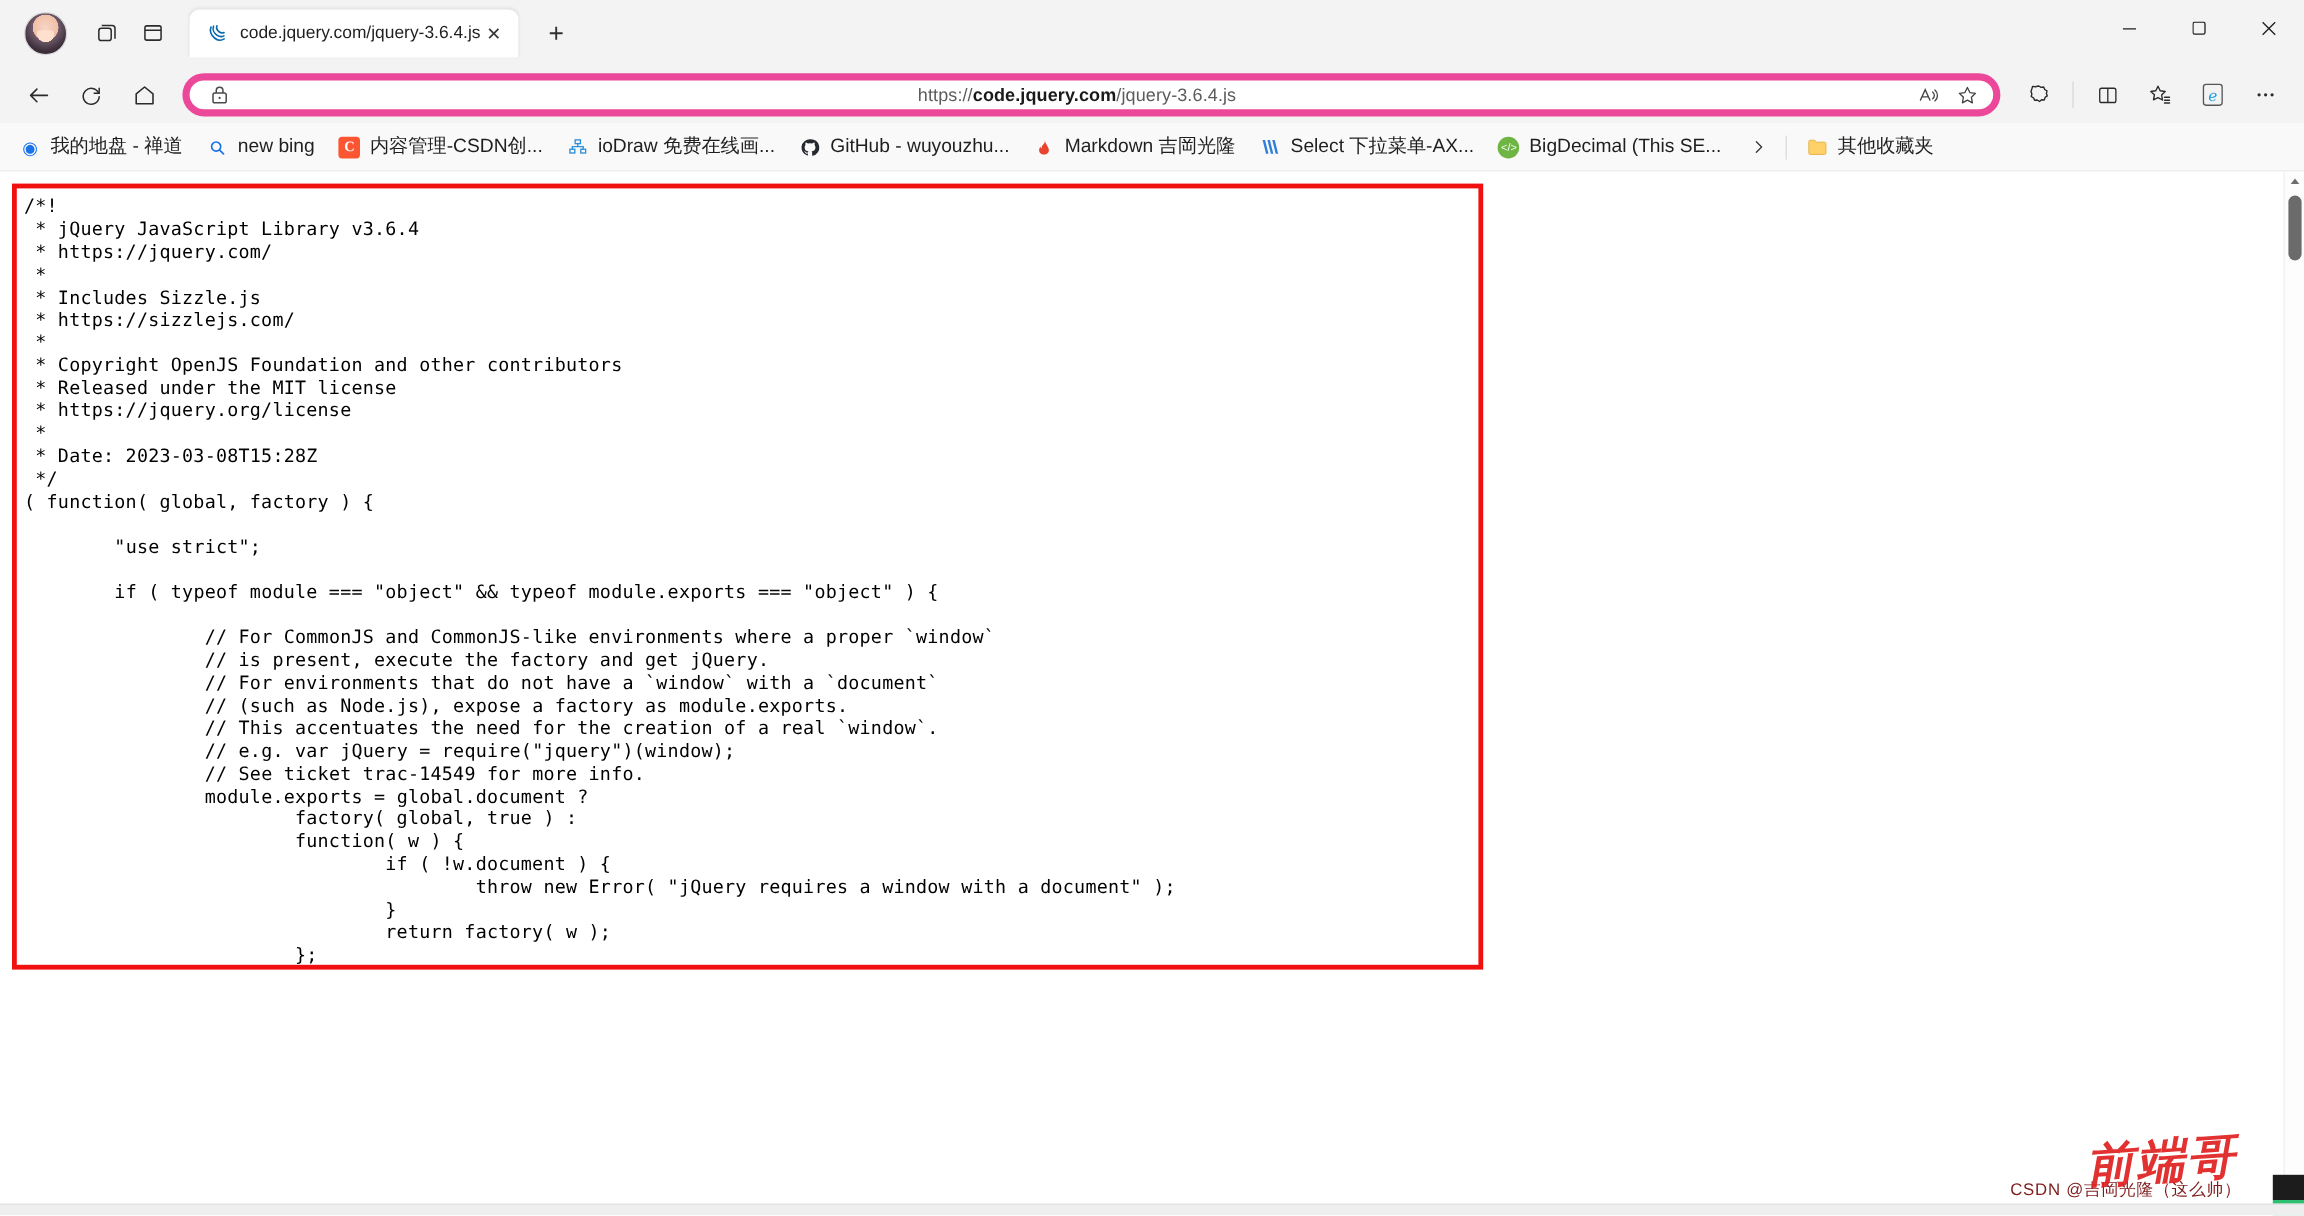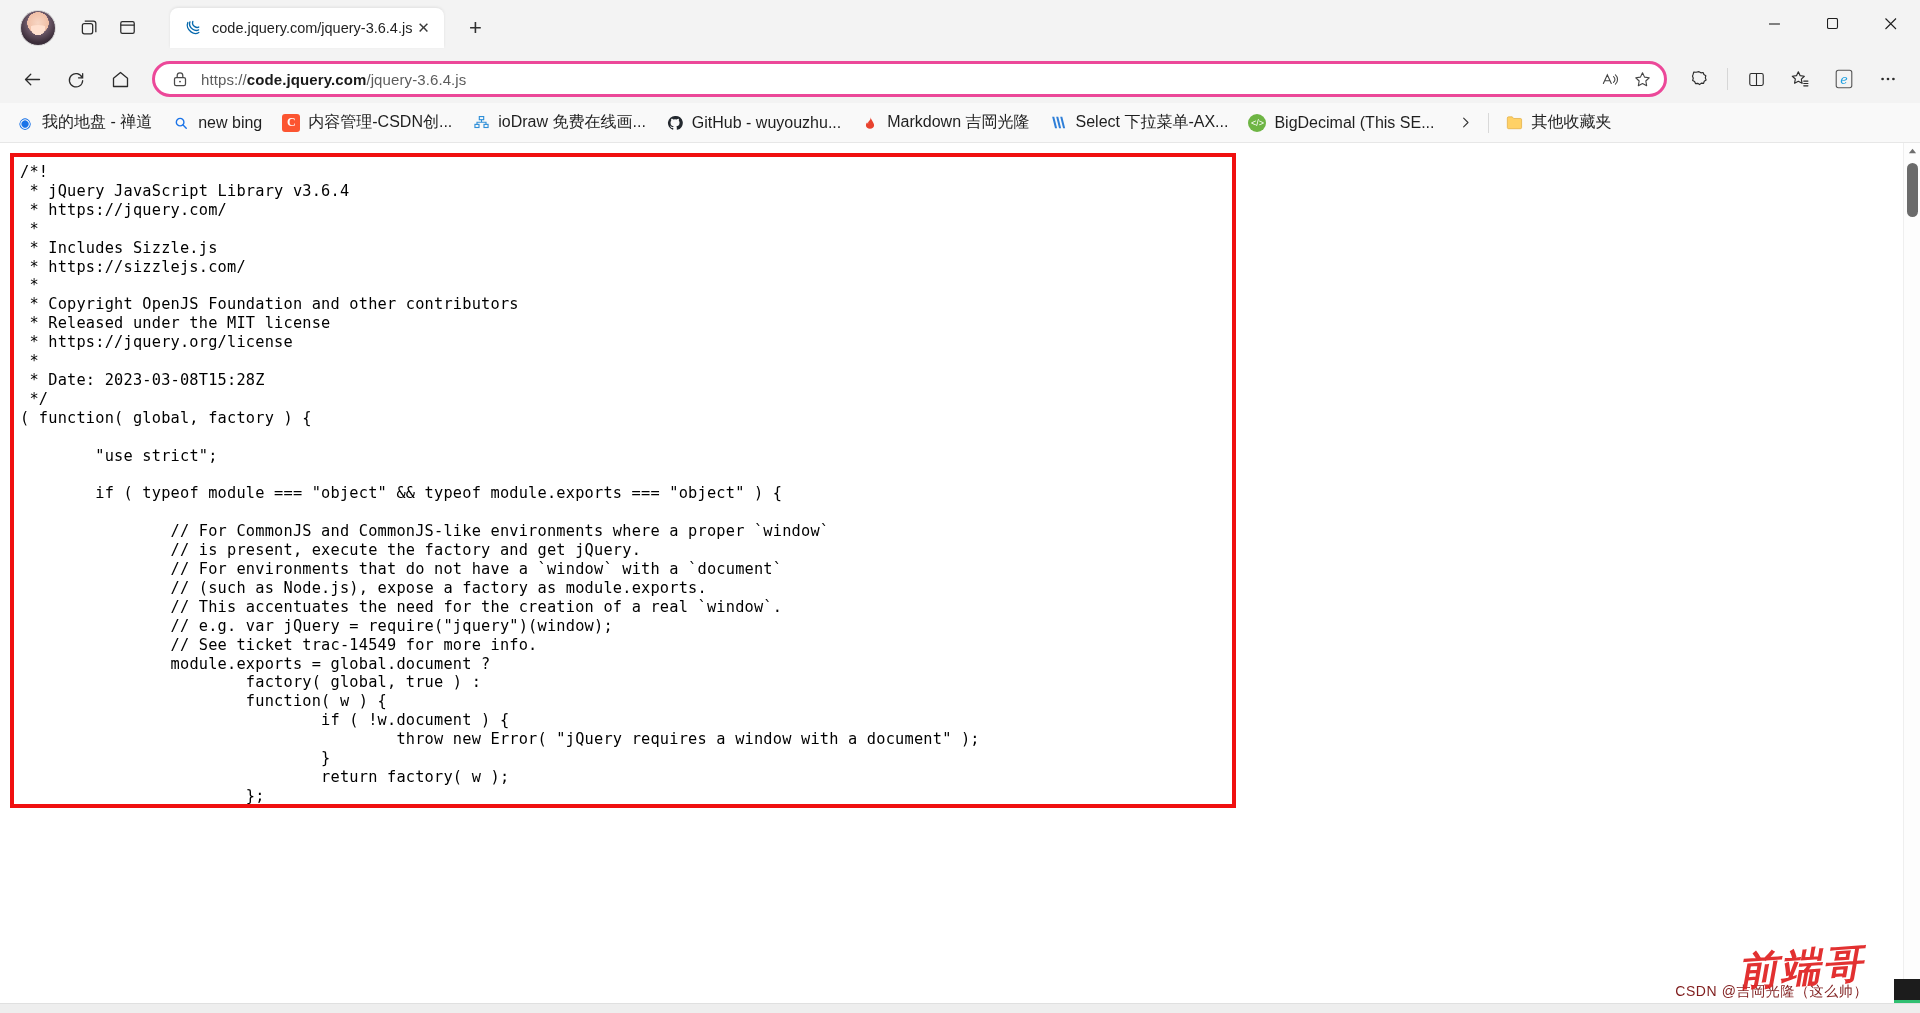--- a/index.html
+++ b/index.html
@@ -47,21 +47,21 @@
     color: #2b2b2b;
   }
 
   .tab {
     display: flex; align-items: center;
     height: 40px;
     min-width: 250px;
     max-width: 300px;
     background: #ffffff;
     border-radius: 8px 8px 0 0;
-    margin-left: 24px;
+    margin-left: 12px;
     padding: 0 10px 0 14px;
     box-shadow: 0 -1px 3px rgba(0,0,0,.08);
     flex: 0 0 auto;
   }
   .tab-fav {
     width: 18px; height: 18px; flex: 0 0 auto; margin-right: 10px;
     display: flex; align-items: center; justify-content: center;
   }
   .tab-title {
     font-size: 14.5px;
@@ -122,21 +122,22 @@
 
   .omnibox {
     flex: 1 1 auto;
     height: 36px;
     background: #ffffff;
     border-radius: 18px;
     display: flex;
     align-items: center;
     margin: 0 10px;
     padding: 0 6px 0 14px;
-    border: 3px solid #ec4899;
+    border: 6px solid #ec4899;
+    text-align: center;
   }
   .lock { width: 22px; flex: 0 0 auto; display: flex; align-items: center; justify-content: center; color: #4a4a4a; }
   .url {
     flex: 1 1 auto;
     font-size: 15px;
     color: #5c5c5c;
     white-space: nowrap;
     overflow: hidden;
     padding-left: 10px;
     letter-spacing: .1px;

